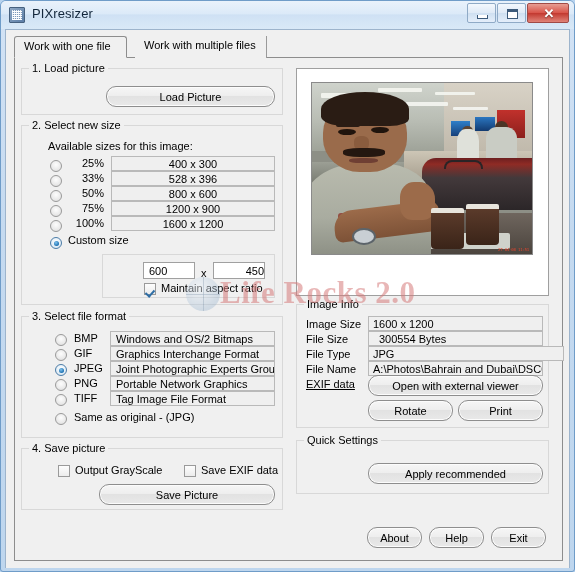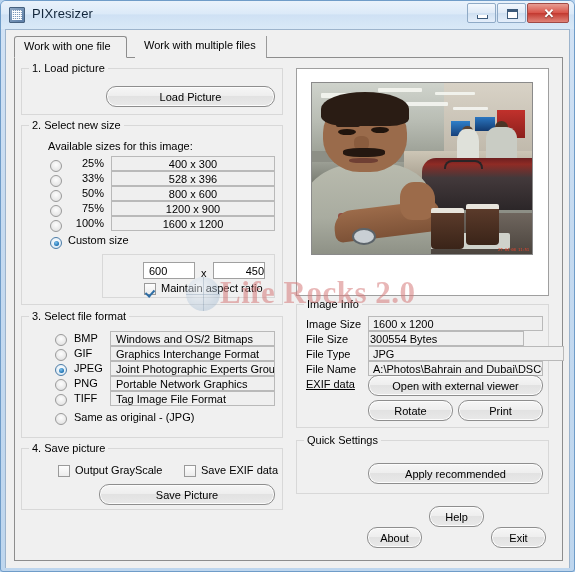--- a/index.html
+++ b/index.html
@@ -417,21 +417,21 @@
 
       <div class="gb" style="left:281px;top:246px;width:253px;height:124px;">
         <span class="gb-title">Image Info</span>
 
         <span class="lbl" style="left:9px;top:13px;">Image Size</span>
         <div class="field" style="left:71px;top:11px;width:175px;height:15px;padding-left:4px;">
           <span>1600 x 1200</span>
         </div>
 
         <span class="lbl" style="left:9px;top:28px;">File Size</span>
-        <div class="field" style="left:71px;top:26px;width:156px;height:15px;padding-left:1px;">
+        <div class="field" style="left:71px;top:26px;width:175px;height:15px;padding-left:10px;">
           <span>300554 Bytes</span>
         </div>
 
         <span class="lbl" style="left:9px;top:43px;">File Type</span>
         <div class="field" style="left:71px;top:41px;width:196px;height:15px;padding-left:4px;">
           <span>JPG</span>
         </div>
 
         <span class="lbl" style="left:9px;top:58px;">File Name</span>
         <div class="field" style="left:71px;top:56px;width:175px;height:15px;padding-left:4px;">
@@ -454,21 +454,21 @@
       <div class="gb" style="left:281px;top:382px;width:253px;height:54px;">
         <span class="gb-title">Quick Settings</span>
         <div class="btn" style="left:71px;top:22px;width:175px;height:21px;">
           <span>Apply recommended</span>
         </div>
       </div>
 
       <div class="btn" style="left:352px;top:469px;width:55px;height:21px;">
         <span>About</span>
       </div>
-      <div class="btn" style="left:414px;top:448px;width:55px;height:21px;">
+      <div class="btn" style="left:414px;top:469px;width:55px;height:21px;">
         <span>Help</span>
       </div>
       <div class="btn" style="left:476px;top:469px;width:55px;height:21px;">
         <span>Exit</span>
       </div>
 
     </div>
   </div>
 
   <div id="watermark">

